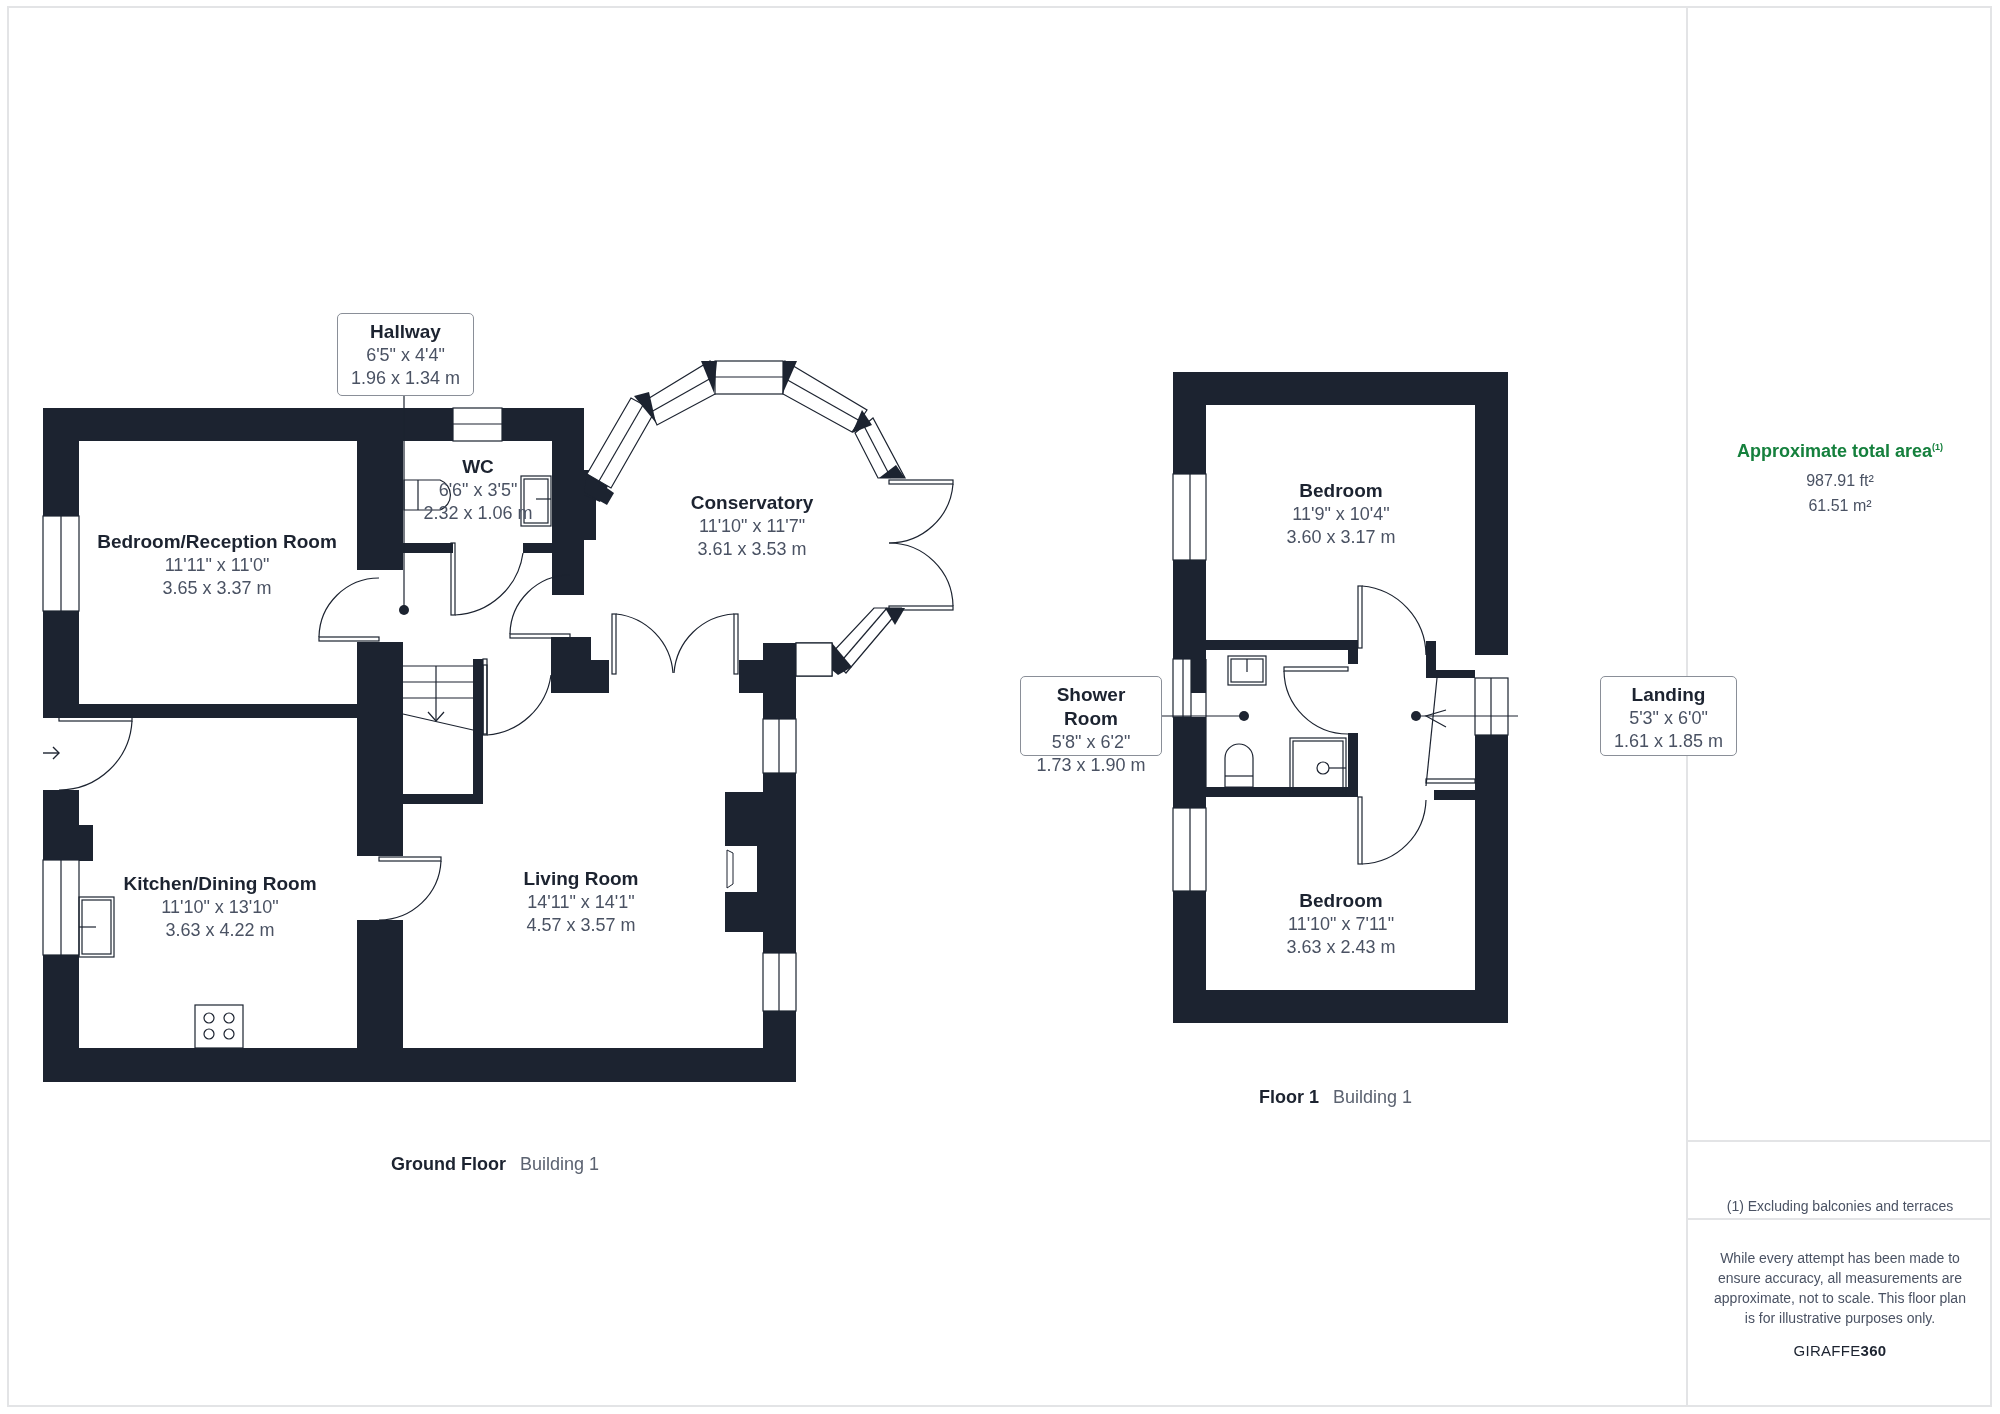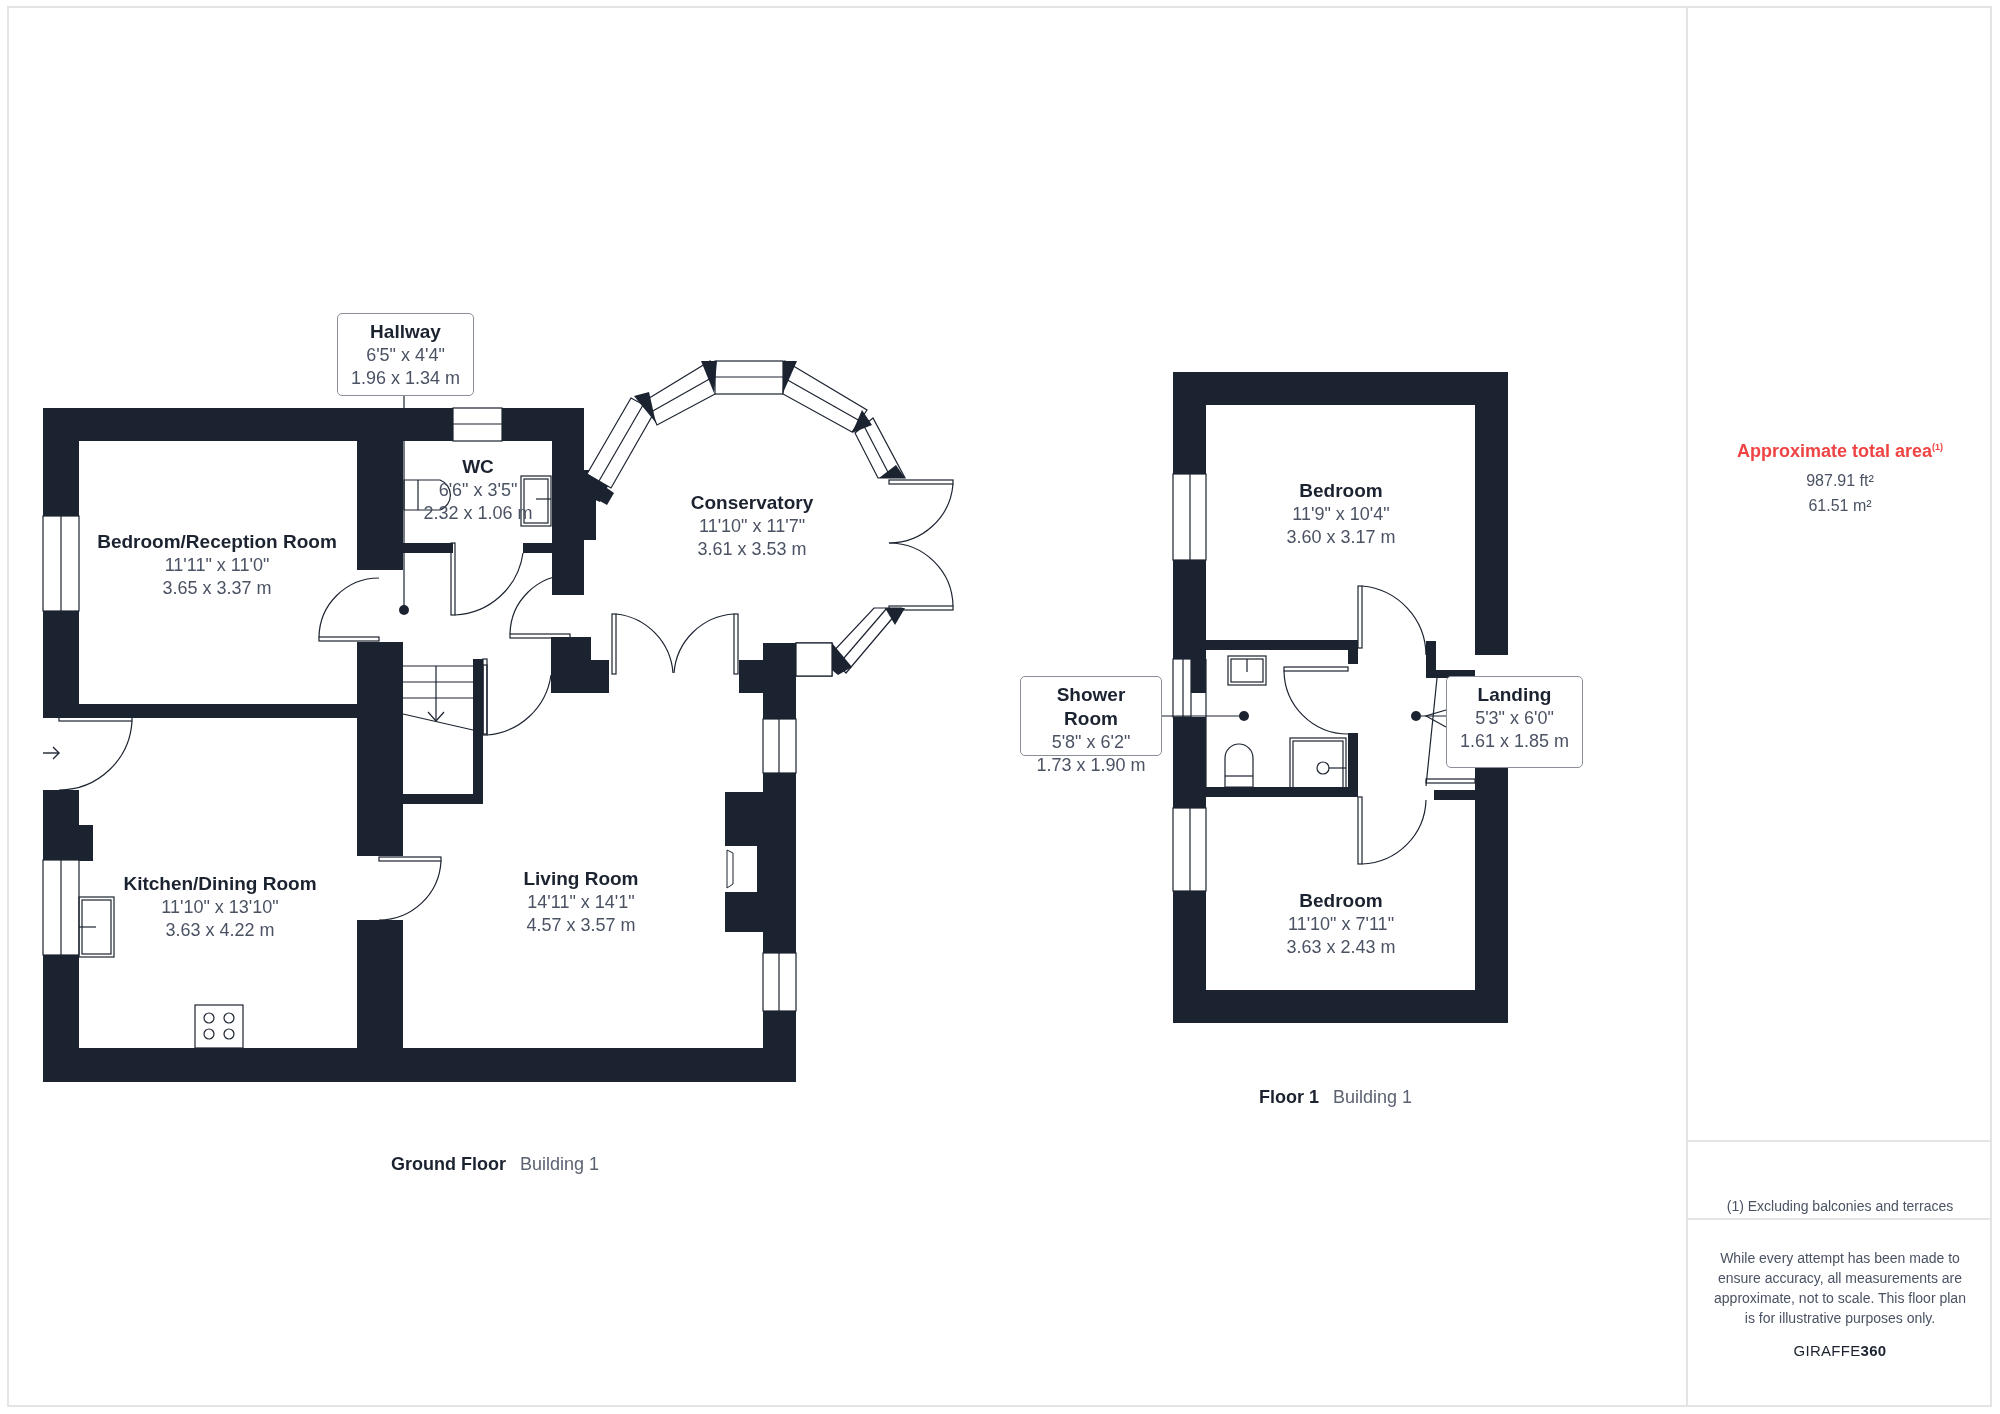--- a/index.html
+++ b/index.html
@@ -9,21 +9,21 @@
   .divider-h { position: absolute; left: 1688px; width: 304px; height: 2px; background: #e3e4e6; }
   svg.plan { position: absolute; left: 0; top: 0; }
   .room-label { position: absolute; text-align: center; color: #1c2330; transform: translateX(-50%); white-space: nowrap; }
   .room-name { font-weight: bold; font-size: 19px; line-height: 24px; color: #1c2330; }
   .room-dim { font-size: 18px; line-height: 23px; color: #4a5263; }
   .callout { position: absolute; border: 1.5px solid #8a8f98; border-radius: 5px; background: #fff; text-align: center; box-sizing: border-box; padding: 6px 8px; }
   .floor-caption { position: absolute; font-size: 18px; white-space: nowrap; }
   .floor-caption .fname { font-weight: bold; color: #1c2330; }
   .floor-caption .bname { color: #5b6270; margin-left: 14px; }
   .side-title { position: absolute; left: 1688px; width: 304px; text-align: center; }
-  .area-title { font-weight: bold; font-size: 18px; color: #ef4444; }
+  .area-title { font-weight: bold; font-size: 18px; color: #15803d; }
   .area-title sup { font-size: 9px; }
   .area-val { font-size: 16px; color: #4a5263; line-height: 25px; }
   .footnote { font-size: 14px; color: #4a5263; margin-top: 29px; }
   .disclaimer { font-size: 14px; color: #4a5263; line-height: 20px; padding: 0 22px; }
   .brand { font-size: 15px; color: #1c2330; margin-top: 14px; letter-spacing: 0.3px; }
   .brand b { font-weight: bold; }
 </style>
 </head>
 <body>
 
@@ -293,21 +293,21 @@
 <div class="room-label" style="left:1341px; top:889px;">
   <div class="room-name">Bedroom</div>
   <div class="room-dim">11'10" x 7'11"</div>
   <div class="room-dim">3.63 x 2.43 m</div>
 </div>
 <div class="callout" style="left:1020px; top:676px; width:142px; height:80px;">
   <div class="room-name">Shower Room</div>
   <div class="room-dim">5'8" x 6'2"</div>
   <div class="room-dim">1.73 x 1.90 m</div>
 </div>
-<div class="callout" style="left:1446px; top:676px; width:137px; height:92px;">
+<div class="callout" style="left:1600px; top:676px; width:137px; height:80px;">
   <div class="room-name">Landing</div>
   <div class="room-dim">5'3" x 6'0"</div>
   <div class="room-dim">1.61 x 1.85 m</div>
 </div>
 
 <div class="floor-caption" style="left:391px; top:1154px;">
   <span class="fname">Ground Floor</span><span class="bname">Building 1</span>
 </div>
 <div class="floor-caption" style="left:1259px; top:1087px;">
   <span class="fname">Floor 1</span><span class="bname">Building 1</span>

